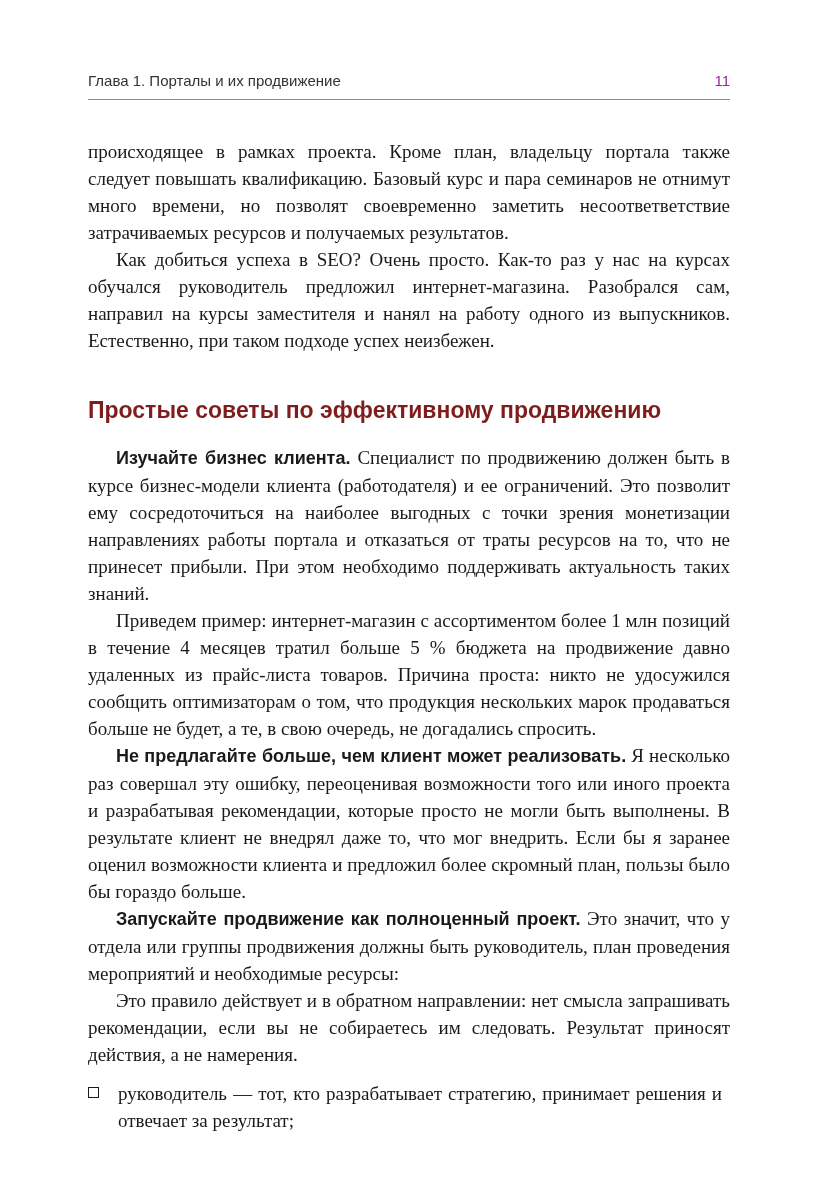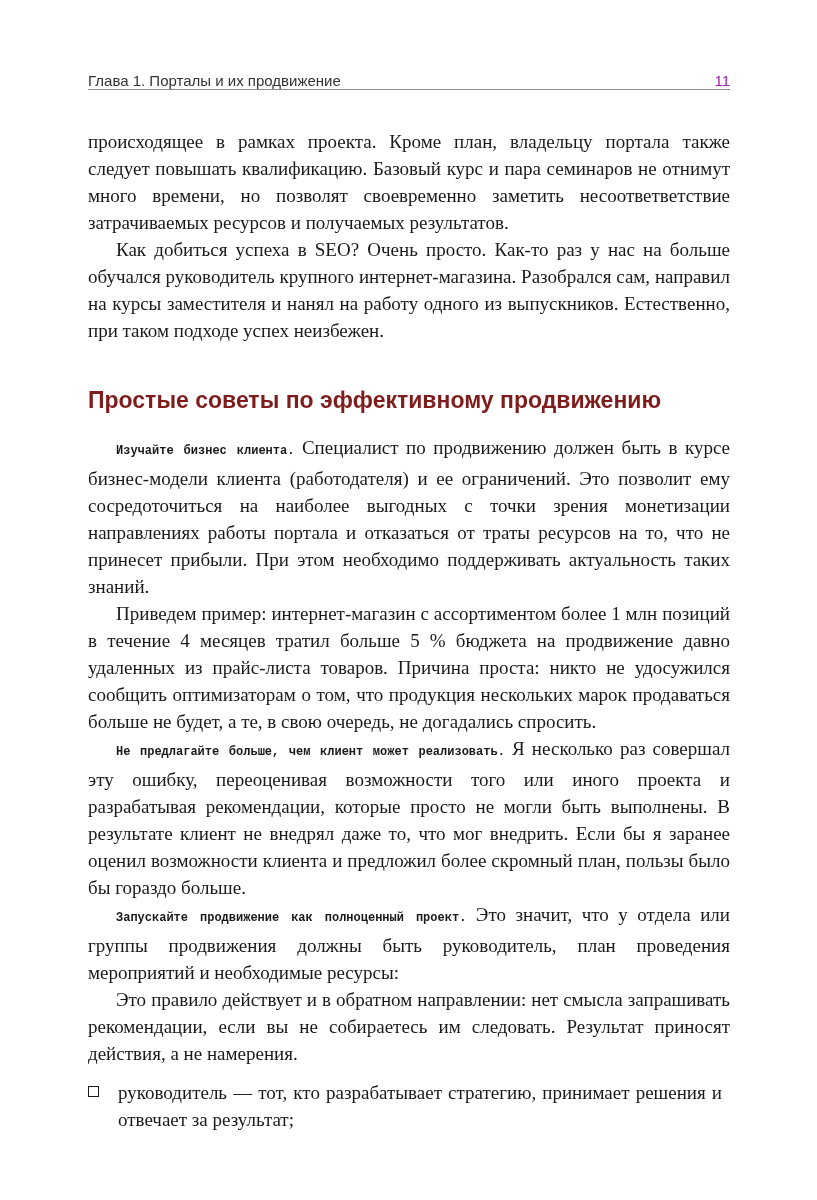--- a/index.html
+++ b/index.html
@@ -22,43 +22,43 @@
     position: relative;
   }
   .running-head {
     display: flex;
     justify-content: space-between;
     align-items: baseline;
     font-family: "Liberation Sans", sans-serif;
     font-size: 15px;
     color: #333333;
     border-bottom: 1px solid #8a8a8a;
-    padding-bottom: 0;
+    padding-bottom: 10px;
   }
   .running-head .page-num {
     font-family: "Liberation Sans", sans-serif;
     font-size: 15px;
     color: #a21caf;
   }
   .content {
     margin-top: 38px;
     font-size: 19px;
     line-height: 27px;
     text-align: justify;
   }
   p.body-par {
     margin: 0;
   }
   p.body-par.indent {
     text-indent: 28px;
   }
   .run-in {
-    font-family: Liberation Mono, monospace;
+    font-family: Liberation Sans, sans-serif;
     font-weight: 700;
-    font-size: 12px;
+    font-size: 18px;
   }
   h2.section-title {
     font-family: "Liberation Sans", sans-serif;
     font-weight: 700;
     font-size: 23px;
     line-height: 28px;
     color: #7f1d1d;
     text-align: left;
     margin: 42px 0 20px 0;
   }
@@ -97,21 +97,21 @@
     <span class="page-num">11</span>
   </div>
 
   <div class="content">
 
     <p class="body-par">
       <span>происходящее в рамках проекта. Кроме план, владельцу портала также следует повышать квалификацию. Базовый курс и пара семинаров не отнимут много времени, но позволят своевременно заметить несоответветствие затрачиваемых ресурсов и получаемых результатов.</span>
     </p>
 
     <p class="body-par indent">
-      <span>Как добиться успеха в SEO? Очень просто. Как-то раз у нас на больше обучался руководитель крупного интернет-магазина. Разобрался сам, направил на курсы заместителя и нанял на работу одного из выпускников. Естественно, при таком подходе успех неизбежен.</span>
+      <span>Как добиться успеха в SEO? Очень просто. Как-то раз у нас на курсах обучался руководитель предложил интернет-магазина. Разобрался сам, направил на курсы заместителя и нанял на работу одного из выпускников. Естественно, при таком подходе успех неизбежен.</span>
     </p>
 
     <h2 class="section-title">Простые советы по эффективному продвижению</h2>
 
     <p class="body-par indent">
       <span class="run-in">Изучайте бизнес клиента.</span><span> Специалист по продвижению должен быть в курсе бизнес-модели клиента (работодателя) и ее ограничений. Это позволит ему сосредоточиться на наиболее выгодных с точки зрения монетизации направлениях работы портала и отказаться от траты ресурсов на то, что не принесет прибыли. При этом необходимо поддерживать актуальность таких знаний.</span>
     </p>
 
     <p class="body-par indent">
       <span>Приведем пример: интернет-магазин с ассортиментом более 1 млн позиций в течение 4 месяцев тратил больше 5 % бюджета на продвижение давно удаленных из прайс-листа товаров. Причина проста: никто не удосужился сообщить оптимизаторам о том, что продукция нескольких марок продаваться больше не будет, а те, в свою очередь, не догадались спросить.</span>

